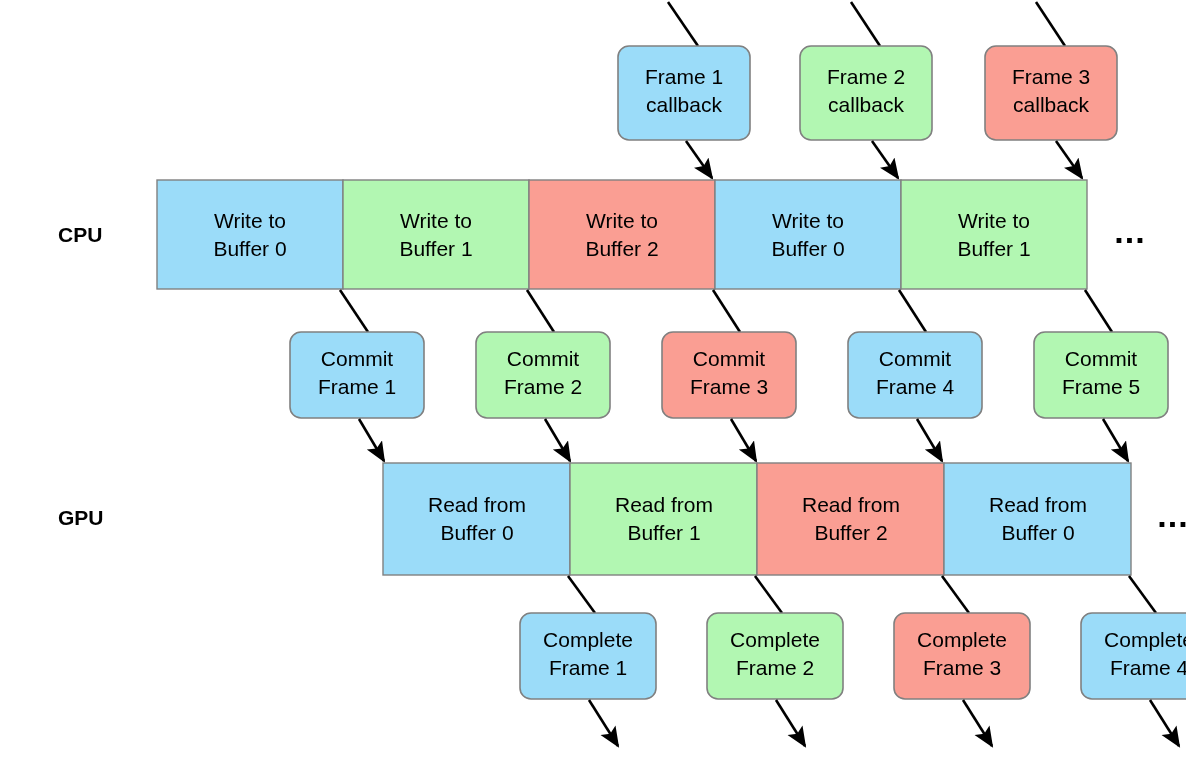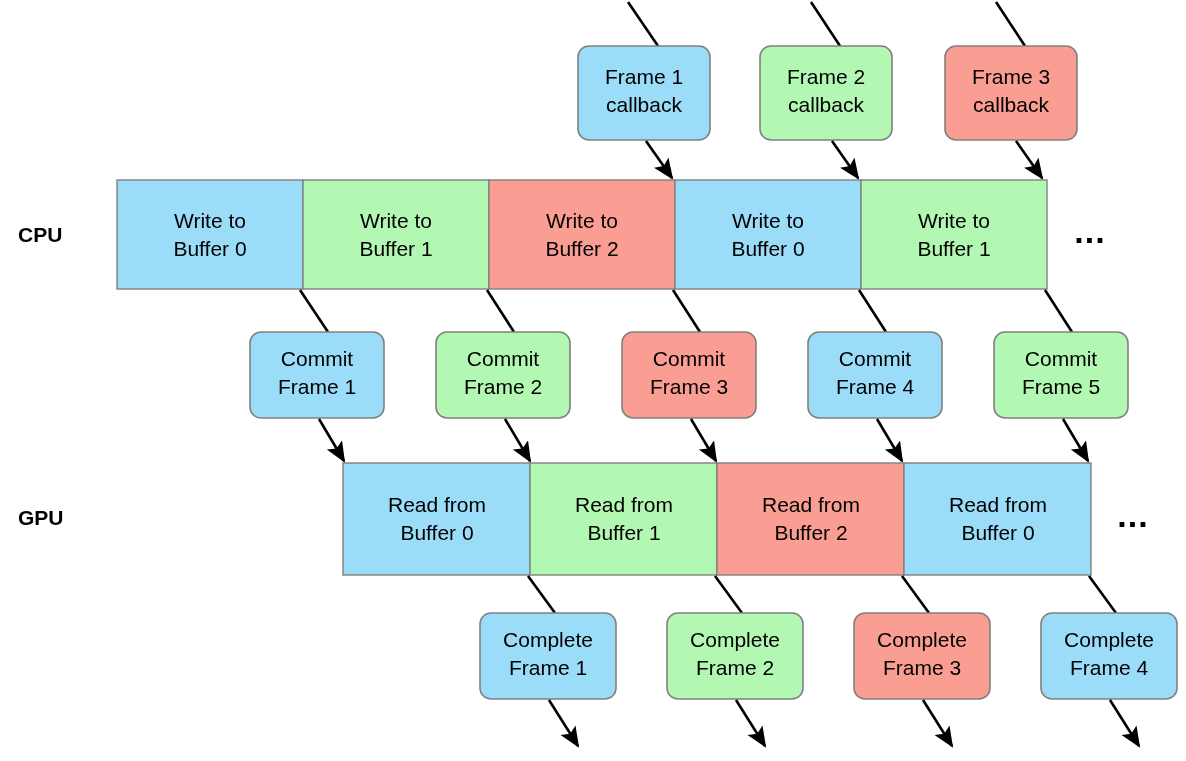--- a/index.html
+++ b/index.html
@@ -10,20 +10,21 @@
   body {
     width: 1186px;
     height: 761px;
     font-family: "Liberation Sans", sans-serif;
     overflow: hidden;
   }
   #diagram-root {
     position: relative;
     width: 1004px;
     height: 761px;
+    margin-left: 40px;
   }
   svg.diagram {
     display: block;
     width: 1186px;
     height: 761px;
   }
   .box-rect {
     stroke: #808080;
     stroke-width: 1.6;
   }

